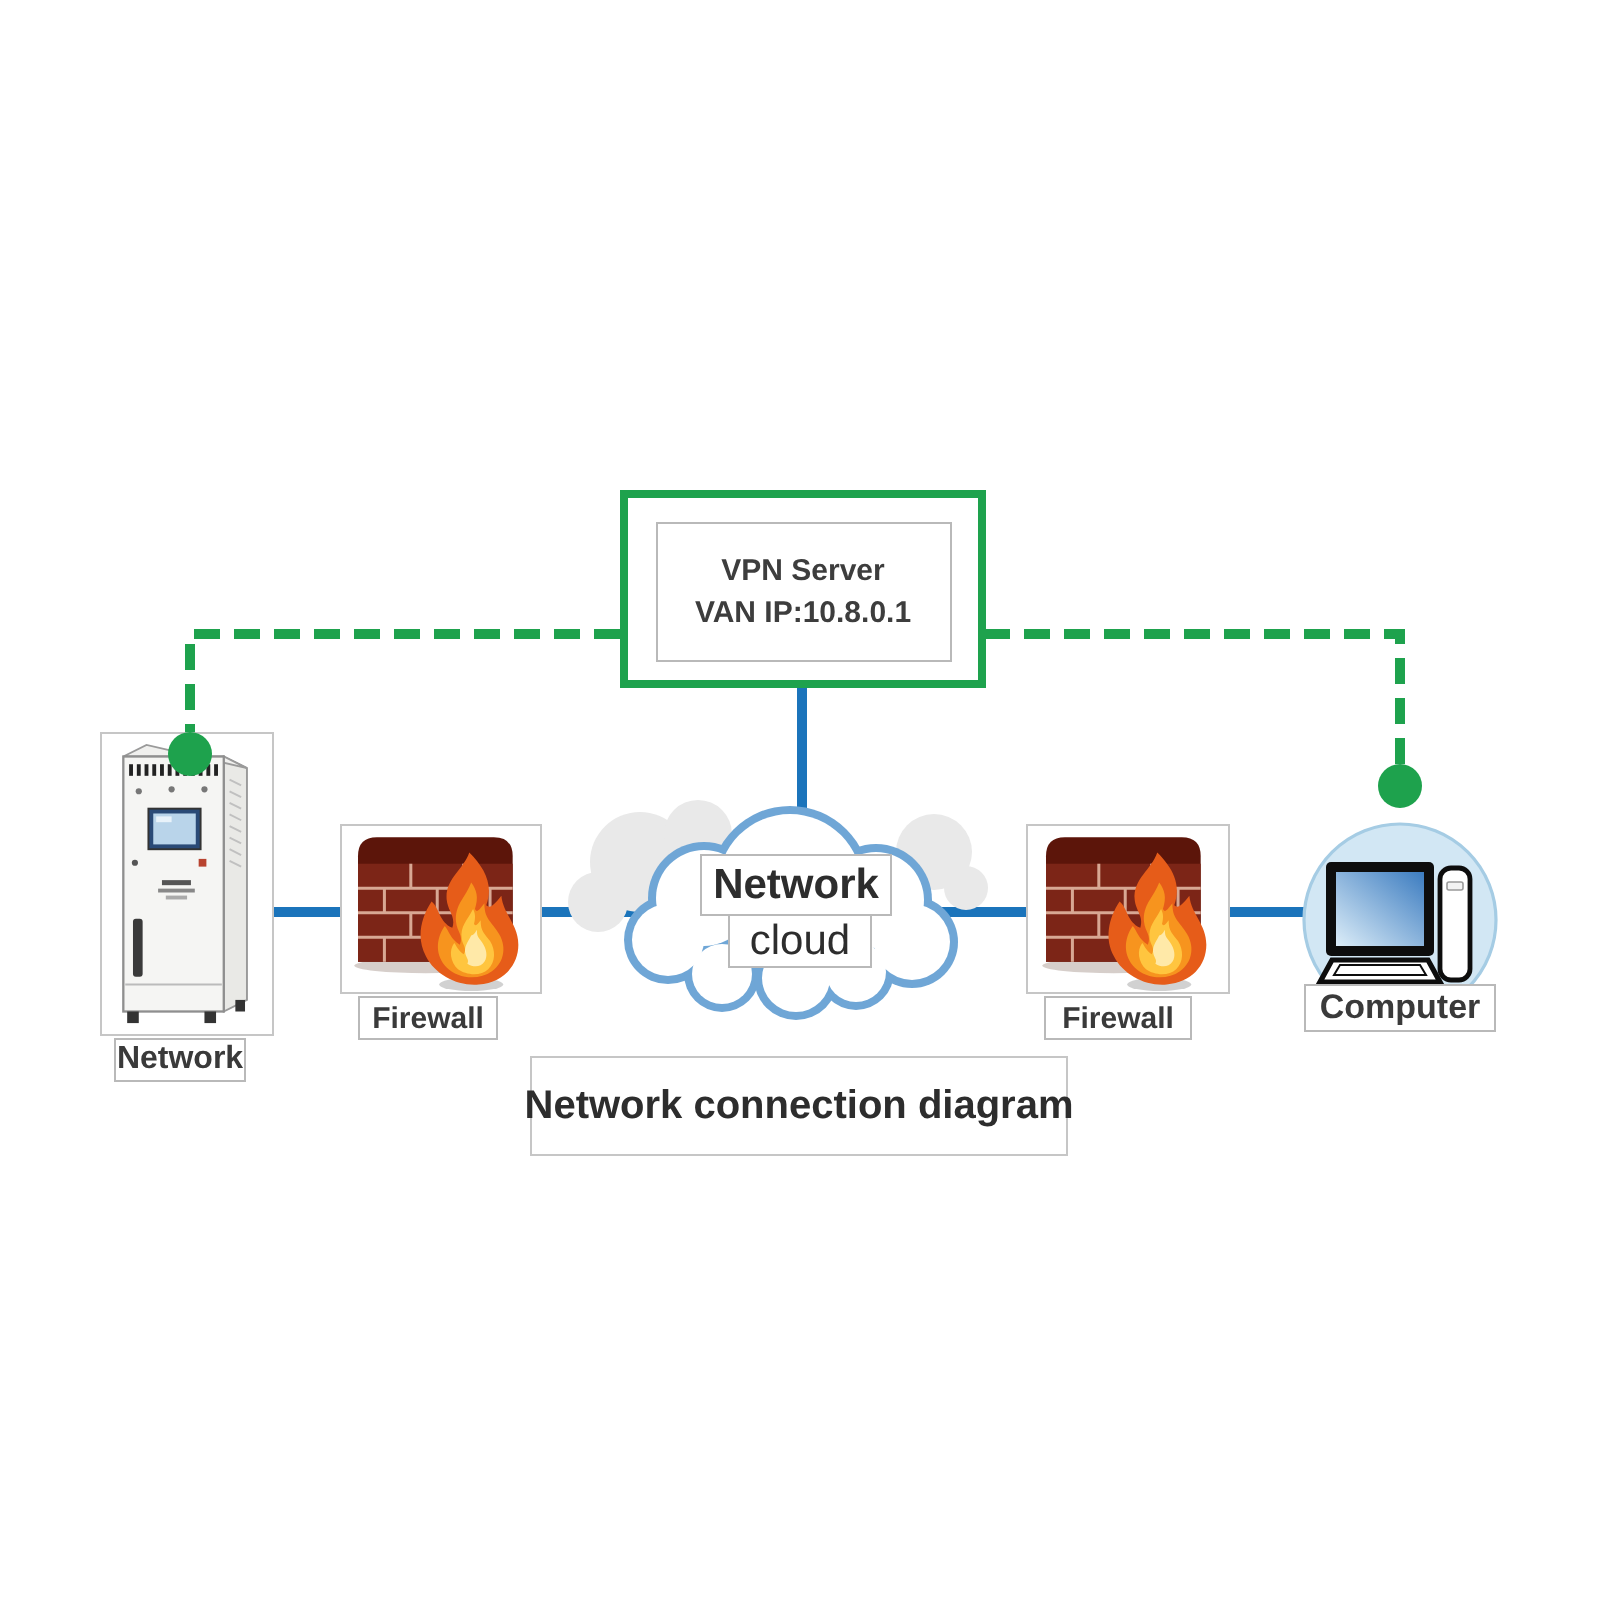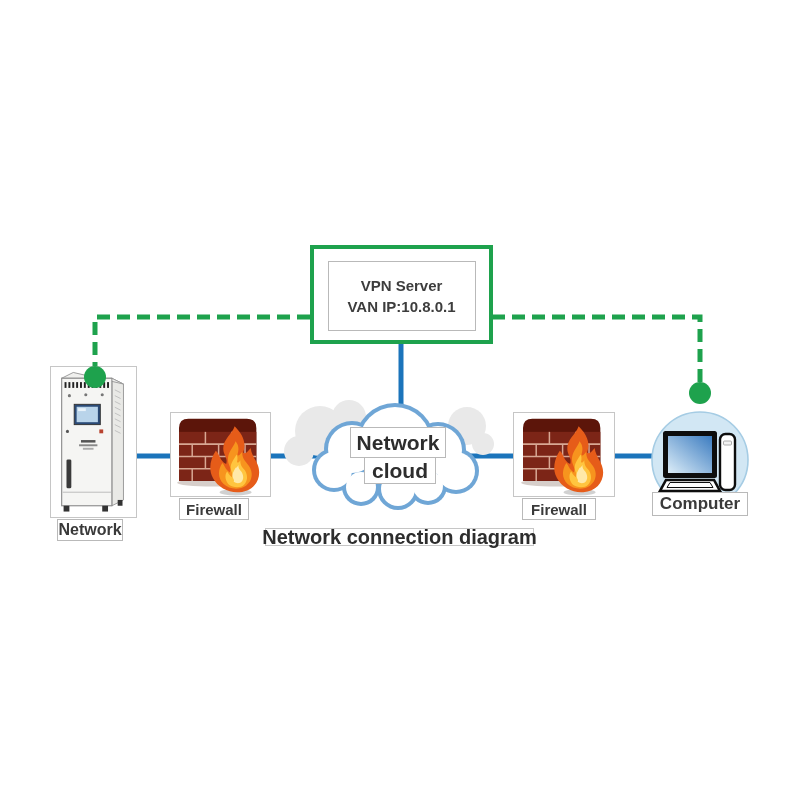--- a/index.html
+++ b/index.html
@@ -30,22 +30,22 @@
   .vpn-inner{
     margin:12px auto 0 auto;width:148px;height:70px;border:1px solid var(--label_border);
     box-sizing:border-box;display:flex;flex-direction:column;align-items:center;justify-content:center;
     color:#3d3d3d;font-size:15px;font-weight:600;line-height:21px;
   }
   .lbl-charger{left:57px;top:519px;width:66px;height:22px;font-size:16px;}
   .lbl-firewall-left{left:179px;top:498px;width:70px;height:22px;font-size:15px;}
   .lbl-firewall-right{left:522px;top:498px;width:74px;height:22px;font-size:15px;}
   .lbl-computer{left:652px;top:492px;width:96px;height:24px;font-size:17px;text-align:center;}
   .lbl-network{left:350px;top:427px;width:96px;height:31px;font-size:21px;font-weight:700;color:#2d2d2d;}
-  .lbl-cloud{left:364px;top:457px;width:72px;height:27px;font-size:21px;font-weight:700;color:#2d2d2d;}
-  .lbl-title{left:265px;top:528px;width:269px;height:18px;font-size:20px;font-weight:700;color:#2d2d2d;border-color:#c6c6c6;}
+  .lbl-cloud{left:364px;top:457px;width:72px;height:27px;font-size:21px;font-weight:400;color:#2d2d2d;}
+  .lbl-title{left:265px;top:528px;width:269px;height:50px;font-size:20px;font-weight:700;color:#2d2d2d;border-color:#c6c6c6;}
 </style>
 </head>
 <body>
 
 <div class="canvas">
 
   <svg class="layer" width="800" height="800">
     <line class="blue-line" x1="130" y1="456" x2="660" y2="456"></line>
     <line class="blue-line" x1="401" y1="341" x2="401" y2="420"></line>
     <path class="green-dash" d="M310 317 L95 317 L95 366"></path>

